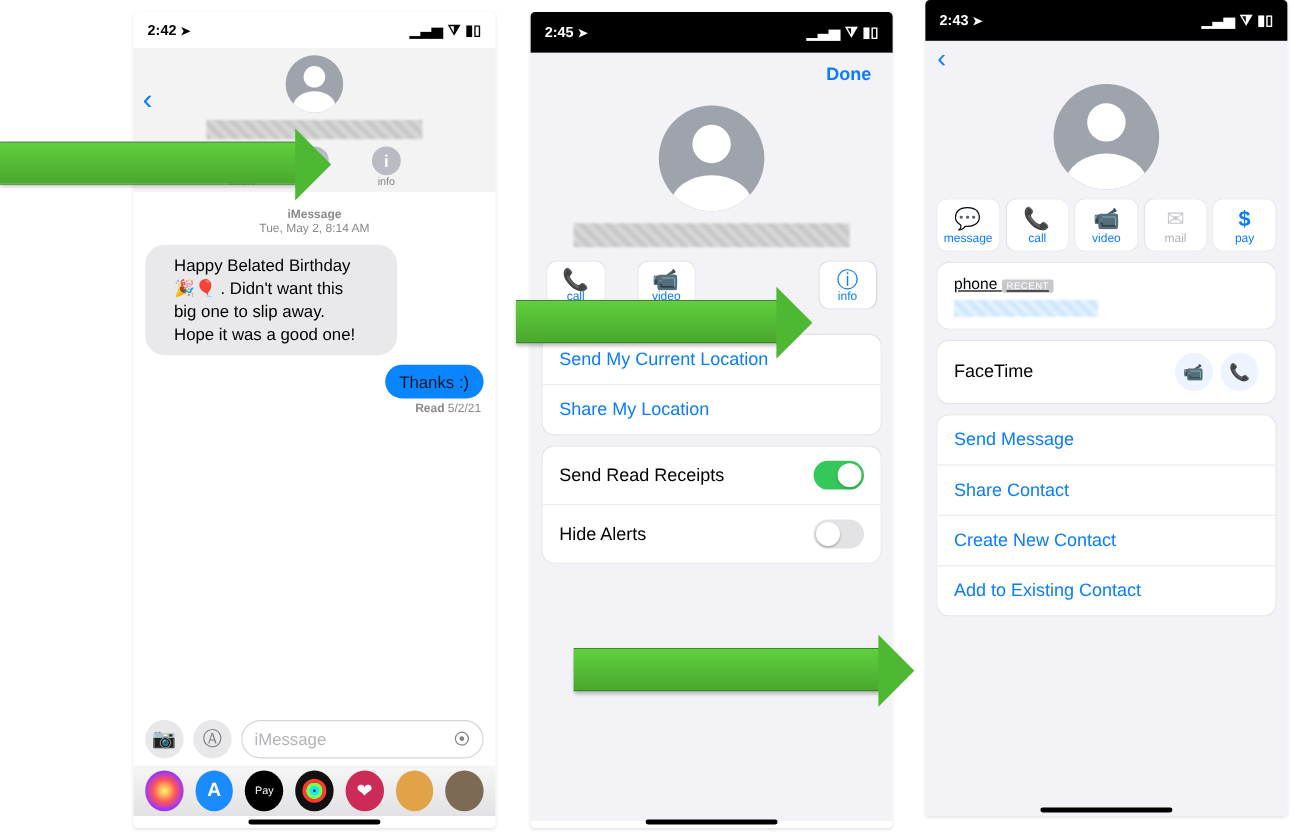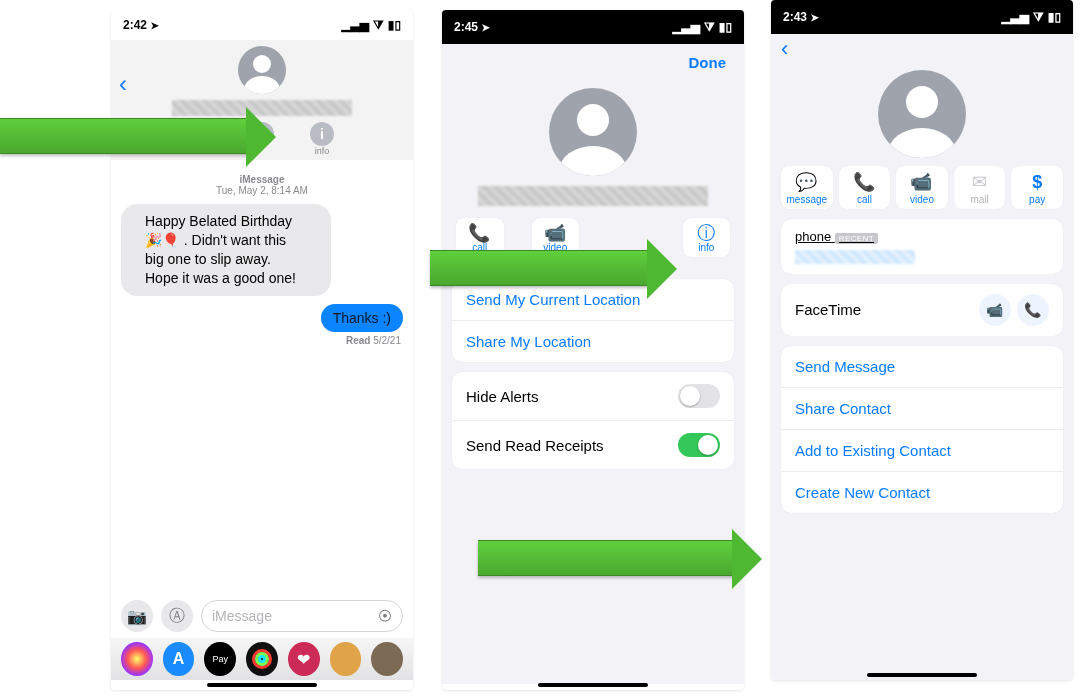--- a/index.html
+++ b/index.html
@@ -329,26 +329,26 @@
       </div>
     </div>
 
     <div class="list-card">
       <div class="list-row blue-text">Send My Current Location</div>
       <div class="list-row blue-text">Share My Location</div>
     </div>
 
     <div class="list-card">
       <div class="list-row row-flex">
+        <span>Send Read Receipts</span>
+        <div class="switch on"></div>
+      </div>
+      <div class="list-row row-flex">
         <span>Hide Alerts</span>
         <div class="switch off"></div>
-      </div>
-      <div class="list-row row-flex">
-        <span>Send Read Receipts</span>
-        <div class="switch on"></div>
       </div>
     </div>
   </div>
   <div class="home-bar"></div>
 </div>
 
 <div class="phone phone3">
   <div class="p3-body">
     <div class="status-bar black">
       <div><span>2:43</span> <span class="loc-icon">➤</span></div>
@@ -406,22 +406,22 @@
           </div>
         <div class="ft-btn">
             <span>📞</span>
           </div>
       </div>
     </div>
 
     <div class="list-card" style="margin-top:10px">
       <div class="list-row blue-text">Send Message</div>
       <div class="list-row blue-text">Share Contact</div>
+      <div class="list-row blue-text">Create New Contact</div>
       <div class="list-row blue-text">Add to Existing Contact</div>
-      <div class="list-row blue-text">Create New Contact</div>
     </div>
 
 
     <div class="home-bar"></div>
   </div>
 </div>
 
 <div class="arrow arrow1"></div>
 <div class="arrow arrow2"></div>
 <div class="arrow arrow3"></div>

